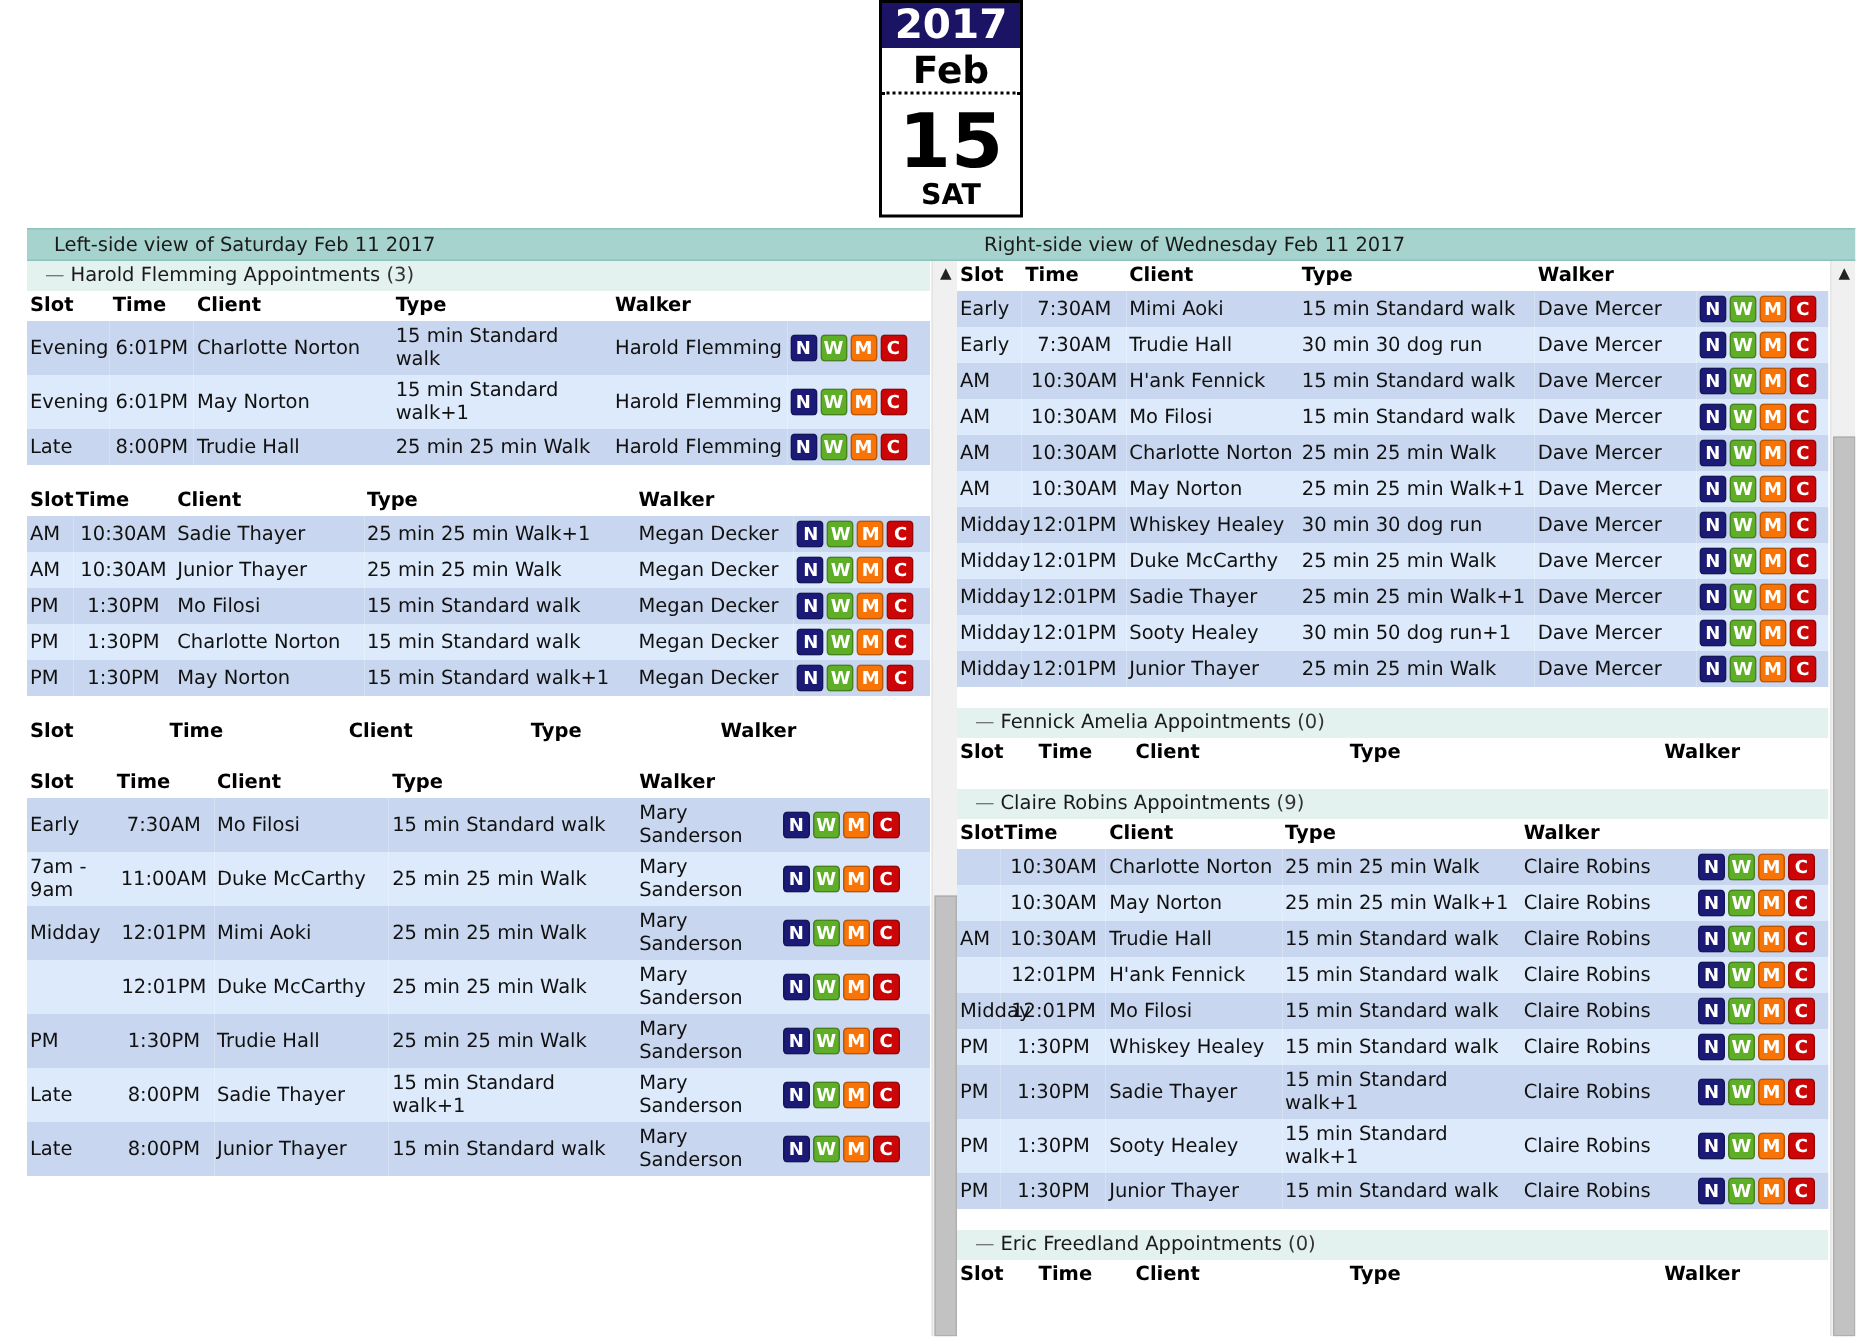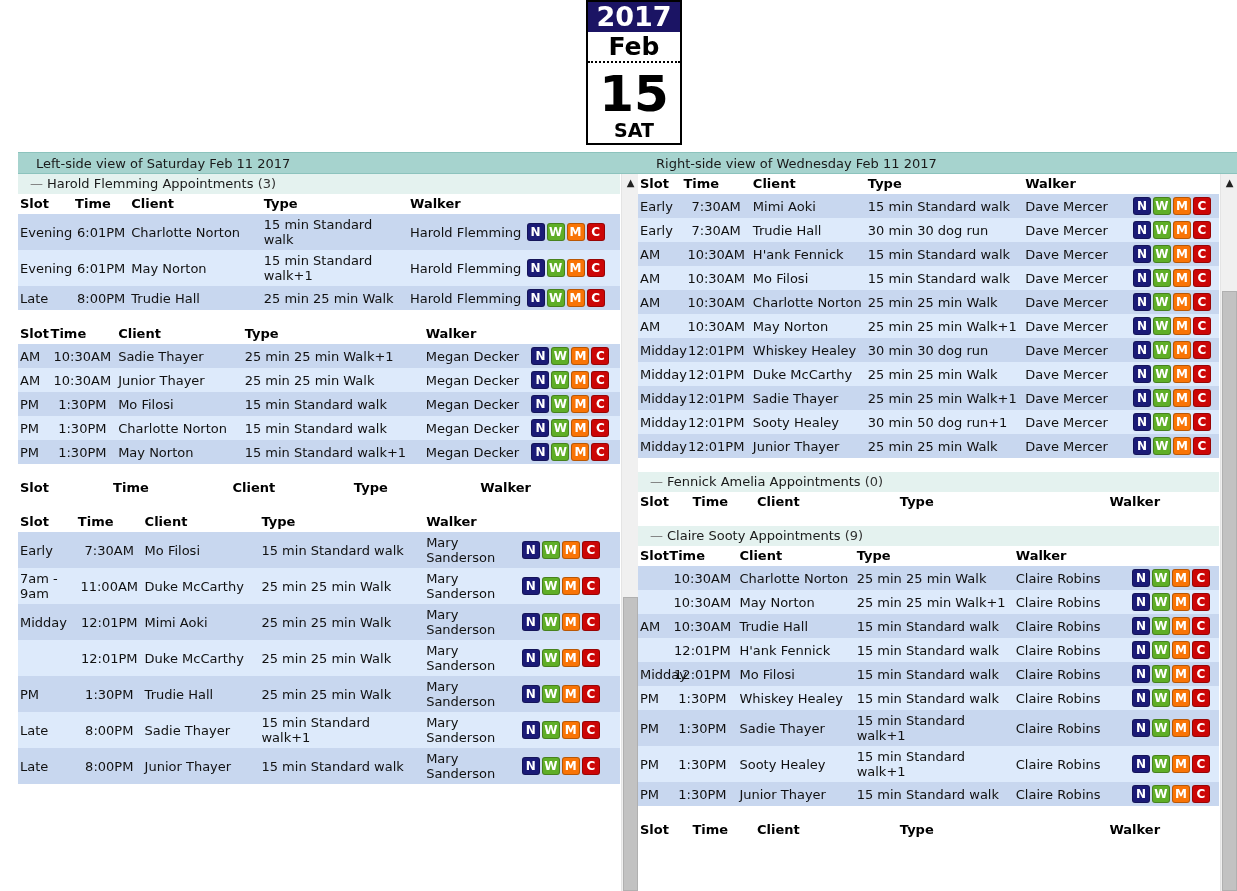--- a/index.html
+++ b/index.html
@@ -601,21 +601,21 @@
               <th>Time</th>
               <th>Client</th>
               <th>Type</th>
               <th>Walker</th>
               <th></th>
             </tr>
           </thead>
           <tbody></tbody>
         </table>
         <div class="empty-gap"></div>
-        <div class="group-header"><span class="dash">—</span><span class="gname">Claire Sooty Appointments</span> <span class="gcount">(9)</span></div>
+        <div class="group-header"><span class="dash">—</span><span class="gname">Claire Robins Appointments</span> <span class="gcount">(9)</span></div>
         <table class="appt-table cw-r3">
           <colgroup>
             <col class="c-slot">
             <col class="c-time">
             <col class="c-client">
             <col class="c-type">
             <col class="c-walker">
             <col class="c-btns">
           </colgroup>
           <thead>
@@ -697,20 +697,21 @@
               <td>PM</td>
               <td class="tr nowrap">1:30PM</td>
               <td>Junior Thayer</td>
               <td>15 min Standard walk</td>
               <td>Claire Robins</td>
               <td class="btns"><span class="btn btn-n" style="background: rgb(27, 27, 119);">N</span><span class="btn btn-w" style="background: rgb(95, 174, 39);">W</span><span class="btn btn-m" style="background: rgb(249, 116, 6);">M</span><span class="btn btn-c" style="background: rgb(204, 6, 6);">C</span></td>
             </tr>
           </tbody>
         </table>
         <div class="empty-gap"></div>
+        <div class="group-header"><span class="dash">—</span><span class="gname">Eric Freedland Appointments</span> <span class="gcount">(0)</span></div>
         <table class="appt-table cw-r2">
           <colgroup>
             <col class="c-slot">
             <col class="c-time">
             <col class="c-client">
             <col class="c-type">
             <col class="c-walker">
             <col class="c-btns">
           </colgroup>
           <thead>

